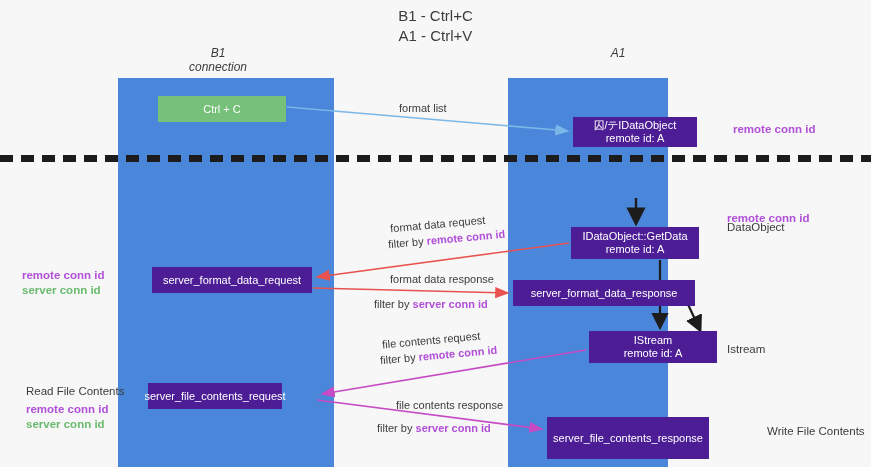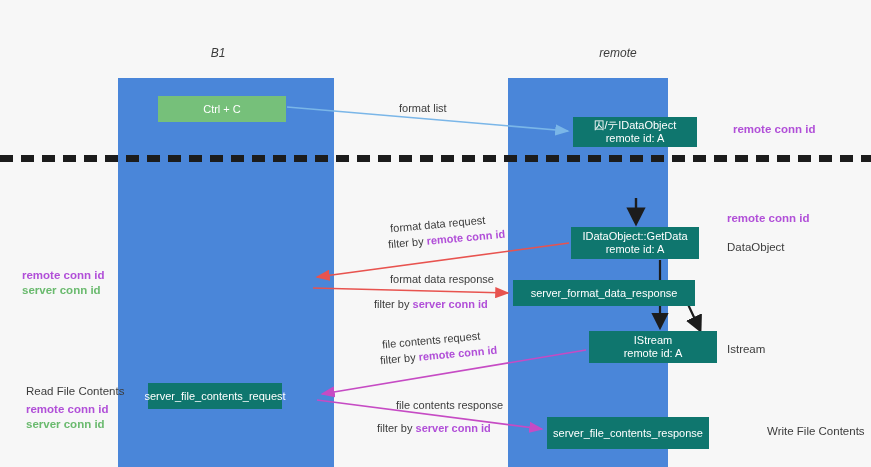--- a/index.html
+++ b/index.html
@@ -45,48 +45,48 @@
   }
 
   
   .node {
     position: absolute; box-sizing: border-box;
     display: flex; flex-direction: column;
     align-items: center; justify-content: center;
     color: #ffffff; font-size: 11px; line-height: 13px;
     text-align: center; padding: 2px 19px;
   }
-  .node.orange { background: #0f766e; }
+  .node.orange { background: #4c1d95; }
   .node.green  { background: #76c07a; }
   .node .sub { display: block; }
 
   #n-ctrlc   { left: 158px; top: 96px;  width: 128px; height: 26px; }
   #n-idobj   { left: 573px; top: 117px; width: 124px; height: 30px; }
   #n-ctrlv   { left: 581px; top: 173px; width: 110px; height: 24px; }
   #n-getdata { left: 571px; top: 227px; width: 128px; height: 32px; text-align: center; }
   #n-sfdreq  { left: 152px; top: 267px; width: 160px; height: 26px; }
   #n-sfdresp { left: 513px; top: 280px; width: 182px; height: 26px; }
   #n-istream { left: 589px; top: 331px; width: 128px; height: 32px; }
   #n-sfcreq  { left: 148px; top: 383px; width: 134px; height: 26px; }
-  #n-sfcresp { left: 547px; top: 417px; width: 162px; height: 32px; }
+  #n-sfcresp { left: 547px; top: 417px; width: 162px; height: 42px; }
 
   
   .glitch { letter-spacing: -0.3px; }
 
   
   .side {
     position: absolute; font-size: 11.5px; line-height: 15px;
   }
   .side.plain  { color: #3c3c3c; }
   .purple { color: #b14fd8; font-weight: bold; }
   .green-t { color: #6aba6e; font-weight: bold; }
 
   #s-remote1 { left: 733px; top: 122px; }
   #s-remote2 { left: 727px; top: 211px; }
-  #s-dataobject { left: 727px; top: 240px; text-align: right; }
+  #s-dataobject { left: 727px; top: 220px; text-align: right; }
   #s-istream { left: 727px; top: 342px; }
   #s-write { left: 735px; top: 424px; margin-left: 32px; }
   #s-left-conn { left: 22px; top: 268px; }
   #s-read { left: 26px; top: 384px; }
   #s-left-conn2 { left: 26px; top: 402px; }
 
   
   .edge-label {
     position: absolute; font-size: 11px; line-height: 15px;
     color: #3c3c3c; white-space: nowrap;
@@ -107,29 +107,34 @@
   svg.edges {
     position: absolute; left: 0; top: 0; width: 871px; height: 467px;
     pointer-events: none;
   }
 </style>
 </head>
 <body>
 
 <div class="canvas">
 
+  <div id="title">
+    <span>B1 - Ctrl+C</span>
+    <span class="l2">A1 - Ctrl+V</span>
+  </div>
 
   <div class="lane" id="lane-b1"></div>
   <div class="lane" id="lane-a1"></div>
 
   <div class="col-head" id="head-b1">
     <div>B1</div>
+    <div>connection</div>
   </div>
   <div class="col-head" id="head-a1">
-    <div>remote</div>
+    <div>A1</div>
   </div>
 
   <svg class="edges" viewBox="0 0 871 467">
     <defs>
       <marker id="ah-blue" markerWidth="9" markerHeight="7" refX="8" refY="3.5" orient="auto">
         <polygon points="0 0, 9 3.5, 0 7" fill="#7ab6e8"></polygon>
       </marker>
       <marker id="ah-red" markerWidth="9" markerHeight="7" refX="8" refY="3.5" orient="auto">
         <polygon points="0 0, 9 3.5, 0 7" fill="#e8534f"></polygon>
       </marker>
@@ -168,20 +173,23 @@
     <span><span class="glitch">囚/テ</span><span>IDataObject</span></span>
     <span class="sub">remote id: A</span>
   </div>
 
 
   <div class="node orange" id="n-getdata">
     <span>IDataObject::GetData</span>
     <span class="sub">remote id: A</span>
   </div>
 
+  <div class="node orange" id="n-sfdreq">
+    <span>server_format_data_request</span>
+  </div>
 
   <div class="node orange" id="n-sfdresp">
     <span>server_format_data_response</span>
   </div>
 
   <div class="node orange" id="n-istream">
     <span>IStream</span>
     <span class="sub">remote id: A</span>
   </div>
 

